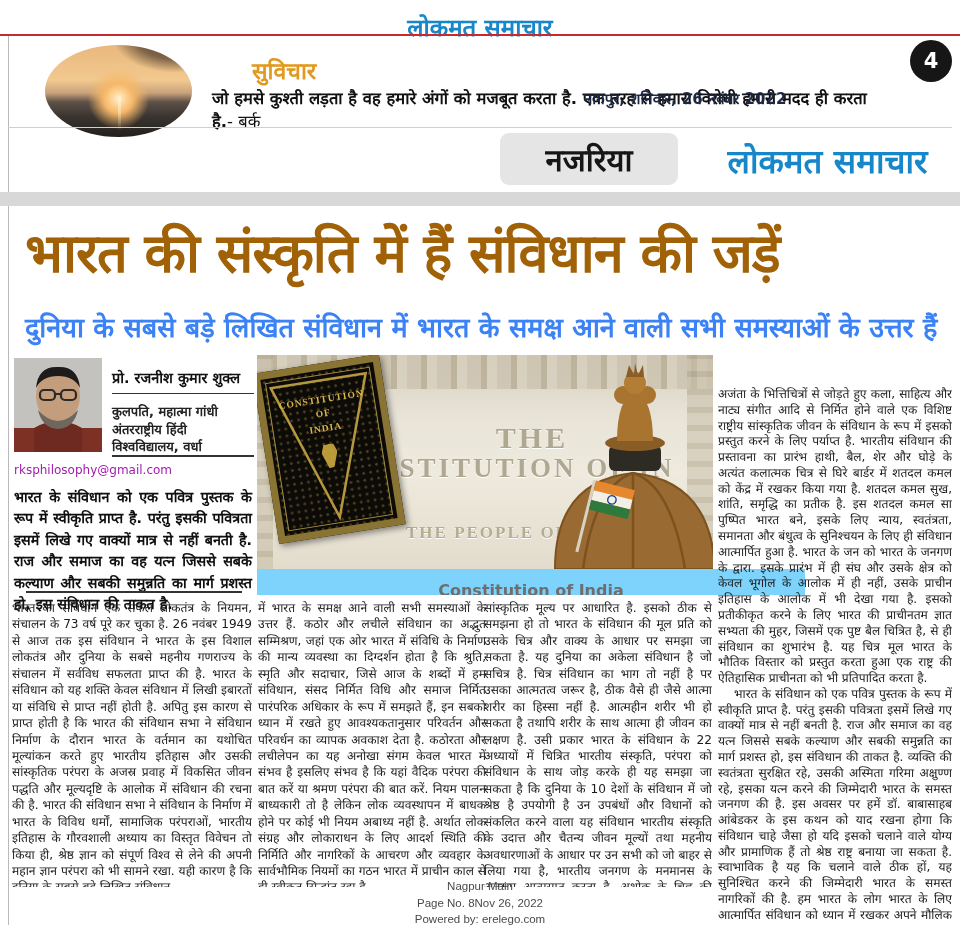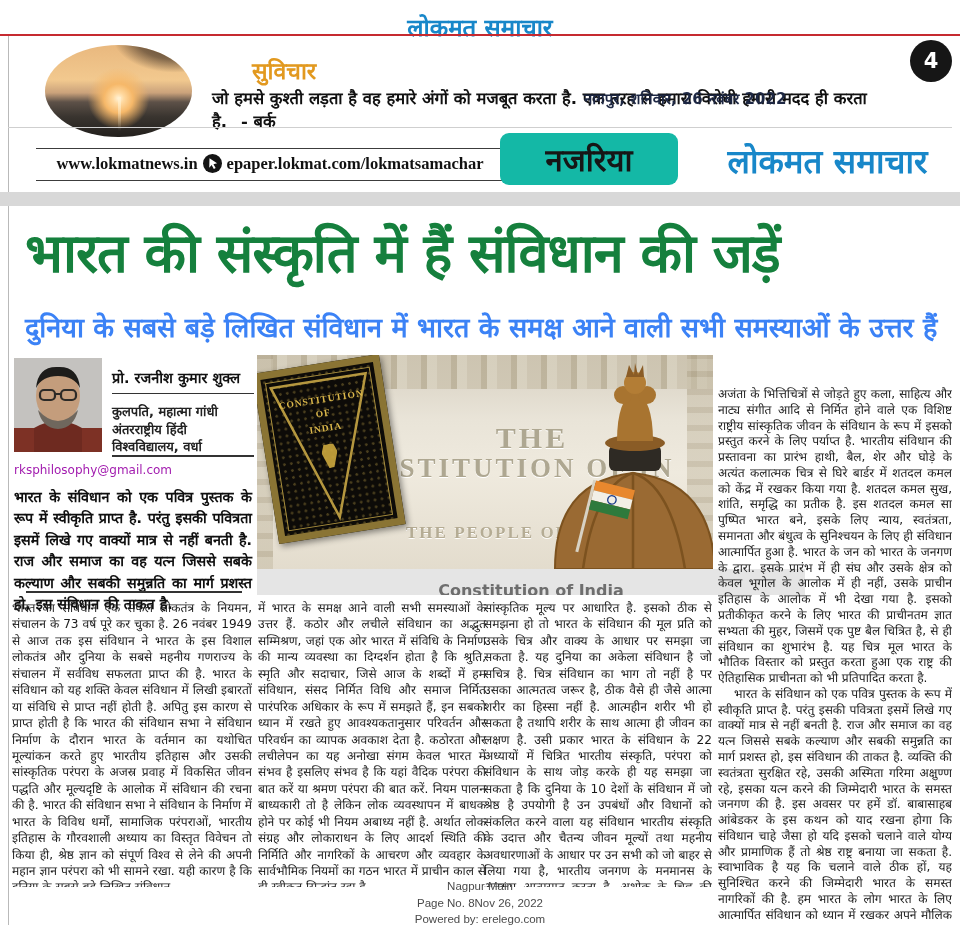--- a/index.html
+++ b/index.html
@@ -19,44 +19,44 @@
       radial-gradient(circle at 50% 58%, #fff3d8 0%, #ffd9a0 6%, #f6b869 16%, rgba(246,184,105,0) 34%),
       linear-gradient(180deg, #e9b87e 0%, #f2c98f 38%, #caa27b 52%, #5d5148 62%, #39342f 78%, #23201d 100%);
   }
   .oval-photo:before { content:""; position:absolute; top:-18px; right:-10px; width:90px; height:46px;
     background:radial-gradient(ellipse at 70% 20%, rgba(40,30,25,.85) 0%, rgba(40,30,25,.55) 45%, rgba(40,30,25,0) 70%); }
   .oval-photo:after { content:""; position:absolute; left:50%; top:56%; width:3px; height:34px;
     margin-left:-1px; background:linear-gradient(#fff0cf, rgba(255,240,207,0)); opacity:.8; }
 
   .quote-label { position:absolute; top:54px; left:212px; font-size:23px; font-weight:bold; color:#e2991f;margin-left:40px; }
   .quote-line { position:absolute; top:86px; left:212px; width:680px; font-size:16.5px; font-weight:bold; color:#111; }
-  .quote-attrib { font-weight:bold; color:#111; margin-left:14px; }
+  .quote-attrib { font-weight:normal; color:#111; margin-left:0; }
 
   .page-circle { position:absolute; top:40px; left:910px; width:42px; height:42px; border-radius:50%;
     background:#161616; color:#fff; font-size:21px; font-weight:bold; display:flex; align-items:center; justify-content:center; }
   .date-line { position:absolute; top:88px; left:584px; width:352px; text-align:left;
     font-size:15px; font-weight:bold; color:#1d2743; }
 
   .mast-bottom-rule { position:absolute; top:127px; left:8px; width:944px; height:1px; background:#cfcfcf; }
 
   
   .links-wrap { position:absolute; top:148px; left:36px; width:468px; text-align:center;
     border-top:1.5px solid #3c3c3c; border-bottom:1.5px solid #3c3c3c; padding:5px 0 6px;
     font-family:"Liberation Serif", serif; font-size:16.5px; font-weight:bold; color:#111; }
   .links-wrap .click-icon { display:inline-block; width:19px; height:19px; vertical-align:-4px; margin:0 5px; }
-  .badge { position:absolute; top:133px; left:500px; width:178px; height:52px; background:#14b8a6;
+  .badge { position:absolute; top:133px; left:500px; width:178px; height:52px; background:#e5e5e5;
     border-radius:9px; display:flex; align-items:center; justify-content:center;
     font-size:31px; font-weight:bold; color:#161616; }
   .brand { position:absolute; top:138px; left:700px; width:255px; text-align:center;
     font-size:33px; font-weight:bold; color:#1887c9; }
   .gray-bar { position:absolute; top:192px; left:0; width:960px; height:14px; background:#d8d8d8; }
 
   
   .headline { position:absolute; top:222px; left:25px; width:930px; font-size:54px; line-height:1.2;
-    font-weight:bold; color:#15803d; letter-spacing:-1px; white-space:nowrap; }
+    font-weight:bold; color:#a16207; letter-spacing:-1px; white-space:nowrap; }
   .subhead { position:absolute; top:308px; left:25px; width:920px; font-size:27px; font-weight:bold; color:#3b82f6; }
 
   
   .col { position:absolute; font-size:12.1px; line-height:1.36; color:#1a1a1a; text-align:justify; overflow:hidden; }
   .col p + p { text-indent:16px; }
   .col1 { top:600px; left:12px;  width:240px; height:287px; }
   .col2 { top:600px; left:258px; width:228px; height:287px; }
   .col3 { top:600px; left:484px; width:228px; height:287px; }
   .col4 { top:355px; left:718px; width:234px; height:532px; line-height:1.305;margin-top:32px; }
 
@@ -91,21 +91,21 @@
   .book { position:absolute; top:8px; left:8px; width:128px; height:172px; transform:rotate(-9deg);
     background:#0d0b08; border:7px solid #8a7434; box-shadow:2px 3px 6px rgba(0,0,0,.45);
     background-image:radial-gradient(rgba(190,160,70,.35) 1px, transparent 1.6px); background-size:7px 7px; }
   .book-inner { position:absolute; inset:4px; border:1px solid #a98f3e; }
   .book-tri { position:absolute; left:50%; top:4px; transform:translateX(-50%); width:104px; height:150px; }
   .book-text { position:absolute; top:22px; left:0; width:100%; text-align:center; color:#d9b64a;
     font-family:"Liberation Serif", serif; font-size:9.5px; font-weight:bold; line-height:1.5; letter-spacing:1px; }
   .book-emblem { position:absolute; top:74px; left:50%; transform:translateX(-50%); width:16px; height:24px;
     background:#cda93e; clip-path:polygon(20% 0,80% 0,100% 35%,65% 100%,35% 100%,0 35%); opacity:.9; }
   .dome-group { position:absolute; right:-2px; bottom:0; width:190px; height:208px; }
-  .caption-band { position:absolute; top:569px; left:257px; width:548px; height:26px; background:#e5e5e5; overflow:hidden; }
+  .caption-band { position:absolute; top:569px; left:257px; width:548px; height:26px; background:#7dd3fc; overflow:hidden; }
   .caption-band span { position:absolute; top:12px; left:0; width:100%; text-align:center;
     font-size:16px; font-weight:bold; color:#6e6e6e; }
 
   
   .footer { position:absolute; top:878px; left:0; width:960px; text-align:center;
     font-family:"Liberation Sans", sans-serif; font-size:11.5px; color:#4a4a4a; line-height:1.45; }
   .footer .pgdate { }
 </style>
 </head>
 <body>
@@ -118,26 +118,20 @@
 
   <div class="oval-photo"></div>
   <div class="quote-label">सुविचार</div>
   <div class="quote-line">
     <span>जो हमसे कुश्ती लड़ता है वह हमारे अंगों को मजबूत करता है. एक तरह से हमारा विरोधी हमारी मदद ही करता है.</span><span class="quote-attrib">- बर्क</span>
   </div>
   <div class="page-circle">4</div>
   <div class="date-line">नागपुर, शनिवार, 26 नवंबर 2022</div>
   <div class="mast-bottom-rule"></div>
 
-  <div class="links-wrap">
-    <span>www.lokmatnews.in</span><span class="click-icon"><svg viewBox="0 0 24 24" width="19" height="19">
-          <circle cx="12" cy="12" r="12" fill="#141414"></circle>
-          <path d="M8.2 5.4l9.6 6.4-4.6 1 2.8 5-2.3 1.2-2.8-5-3 3.4z" fill="#fff"></path>
-        </svg></span><span>epaper.lokmat.com/lokmatsamachar</span>
-  </div>
   <div class="badge">नजरिया</div>
   <div class="brand">लोकमत समाचार</div>
   <div class="gray-bar"></div>
 
   <h1 class="headline">भारत की संस्कृति में हैं संविधान की जड़ें</h1>
   <h2 class="subhead">दुनिया के सबसे बड़े लिखित संविधान में भारत के समक्ष आने वाली सभी समस्याओं के उत्तर हैं</h2>
 
   <div class="author-box">
     <div class="author-photo">
       <svg class="author-head" width="88" height="94" viewBox="0 0 88 94">

